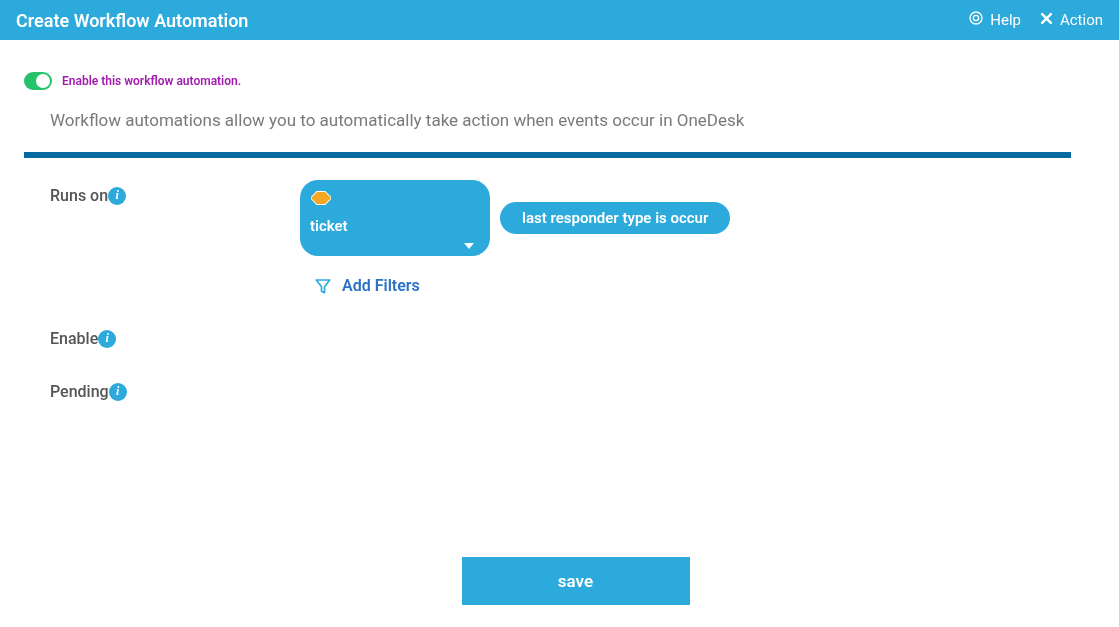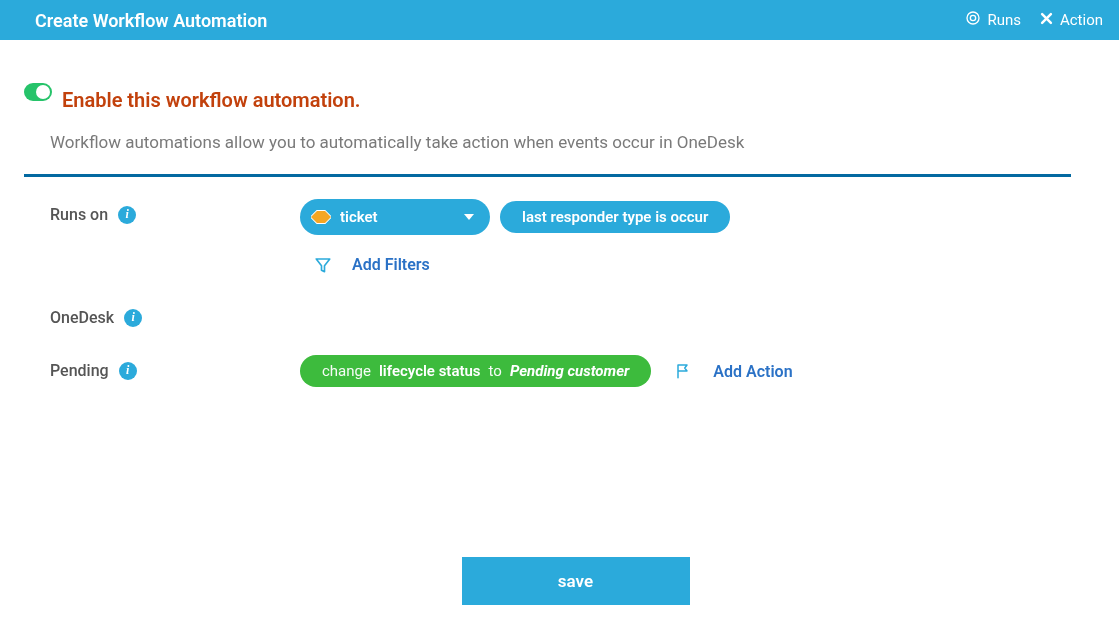--- a/index.html
+++ b/index.html
@@ -19,21 +19,20 @@
       color: #fff;
       height: 40px;
       display: flex;
       align-items: center;
       justify-content: space-between;
       padding: 0 16px;
     }
     .header-title {
       font-size: 18px;
       font-weight: 600;
-      margin-left: 19px;
     }
     .header-actions {
       display: flex;
       align-items: center;
       gap: 18px;
       font-size: 15px;
     }
     .header-action {
       display: flex;
       align-items: center;
@@ -61,42 +60,40 @@
     .toggle-knob {
       width: 14px;
       height: 14px;
       background: #fff;
       border-radius: 50%;
       position: absolute;
       top: 2px;
       right: 2px;
     }
     .enable-label {
-      font-size: 20px;
-      font-weight: 600;
-      color: #c2410c;
-      margin-top: 16px;
+      font-size: 12px;
+      font-weight: 600;
+      color: #a21caf;
     }
     .description {
       color: #7a7a7a;
       font-size: 17px;
       padding-left: 26px;
       padding-bottom: 22px;
-      border-bottom: 3px solid #0369a1;
+      border-bottom: 6px solid #0369a1;
     }
     .section {
       display: flex;
       align-items: flex-start;
       padding: 22px 0 6px 26px;
     }
     .section-label {
       width: 250px;
       display: flex;
       align-items: center;
-      gap: 10px;
       font-size: 16px;
       color: #555;
       font-weight: 500;
       padding-top: 6px;
       flex-shrink: 0;
     }
     .info-icon {
       width: 18px;
       height: 18px;
       background: #2baadb;
@@ -117,24 +114,24 @@
       gap: 10px 10px;
       align-items: center;
     }
     .pill {
       border-radius: 18px;
       color: #fff;
       font-size: 15px;
       font-weight: 600;
       padding: 7px 22px;
       display: flex;
-      align-items: center;
       gap: 8px;
       cursor: pointer;
       white-space: nowrap;
+      flex-direction: column;
     }
     .pill-blue { background: #2baadb; }
     .pill-orange { background: #f28c2c; }
     .pill-green { background: #3dbb3d; }
     .pill-dropdown {
       padding-left: 10px;
       padding-right: 16px;
       min-width: 190px;
       justify-content: flex-start;
       position: relative;
@@ -152,21 +149,21 @@
       height: 0;
       border-left: 5px solid transparent;
       border-right: 5px solid transparent;
       border-top: 6px solid #fff;
     }
     .pill .light { font-weight: 400; opacity: 0.95; }
     .pill .italic { font-style: italic; font-weight: 700; }
     .link-btn {
       display: flex;
       align-items: center;
-      gap: 20px;
+      gap: 10px;
       color: #2b72c6;
       font-size: 16px;
       font-weight: 600;
       cursor: pointer;
       margin-left: 14px;
     }
     .link-icon {
       color: #2baadb;
       display: flex;
       align-items: center;
@@ -196,21 +193,21 @@
 <div class="header">
   <div class="header-title">Create Workflow Automation</div>
   <div class="header-actions">
     <div class="header-action">
       <span>
         <svg width="16" height="16" viewBox="0 0 24 24" fill="none" stroke="#fff" stroke-width="2">
             <circle cx="12" cy="12" r="9"></circle>
             <circle cx="12" cy="12" r="4"></circle>
           </svg>
       </span>
-      <span>Runs</span>
+      <span>Help</span>
     </div>
     <div class="header-action">
       <span>
         <svg width="15" height="15" viewBox="0 0 24 24" fill="none" stroke="#fff" stroke-width="4" stroke-linecap="round">
             <line x1="5" y1="5" x2="19" y2="19"></line>
             <line x1="19" y1="5" x2="5" y2="19"></line>
           </svg>
       </span>
       <span>Action</span>
     </div>
@@ -253,45 +250,29 @@
               <path d="M3 4 H21 L14 13 V21 L10 19 V13 Z"></path>
             </svg>
         </span>
         <span>Add Filters</span>
       </div>
     </div>
   </div>
 
   <div class="section">
     <div class="section-label">
-      <span>OneDesk</span>
+      <span>Enable</span>
       <span class="info-icon">i</span>
     </div>
   </div>
 
   <div class="section">
     <div class="section-label">
       <span>Pending</span>
       <span class="info-icon">i</span>
     </div>
-    <div class="pills-area">
-      <div class="pill pill-green">
-        <span class="light">change</span>
-        <span>lifecycle status</span>
-        <span class="light">to</span>
-        <span class="italic">Pending customer</span>
-      </div>
-      <div class="link-btn">
-        <span class="link-icon">
-          <svg width="18" height="18" viewBox="0 0 24 24" fill="none" stroke="#2baadb" stroke-width="2" stroke-linecap="round" stroke-linejoin="round">
-              <path d="M4 21 V4 H16 L13 8 L16 12 H4"></path>
-            </svg>
-        </span>
-        <span>Add Action</span>
-      </div>
-    </div>
   </div>
 
 </div>
 
 <div class="save-row">
   <button class="save-btn">save</button>
 </div>
 
 </body></html>

